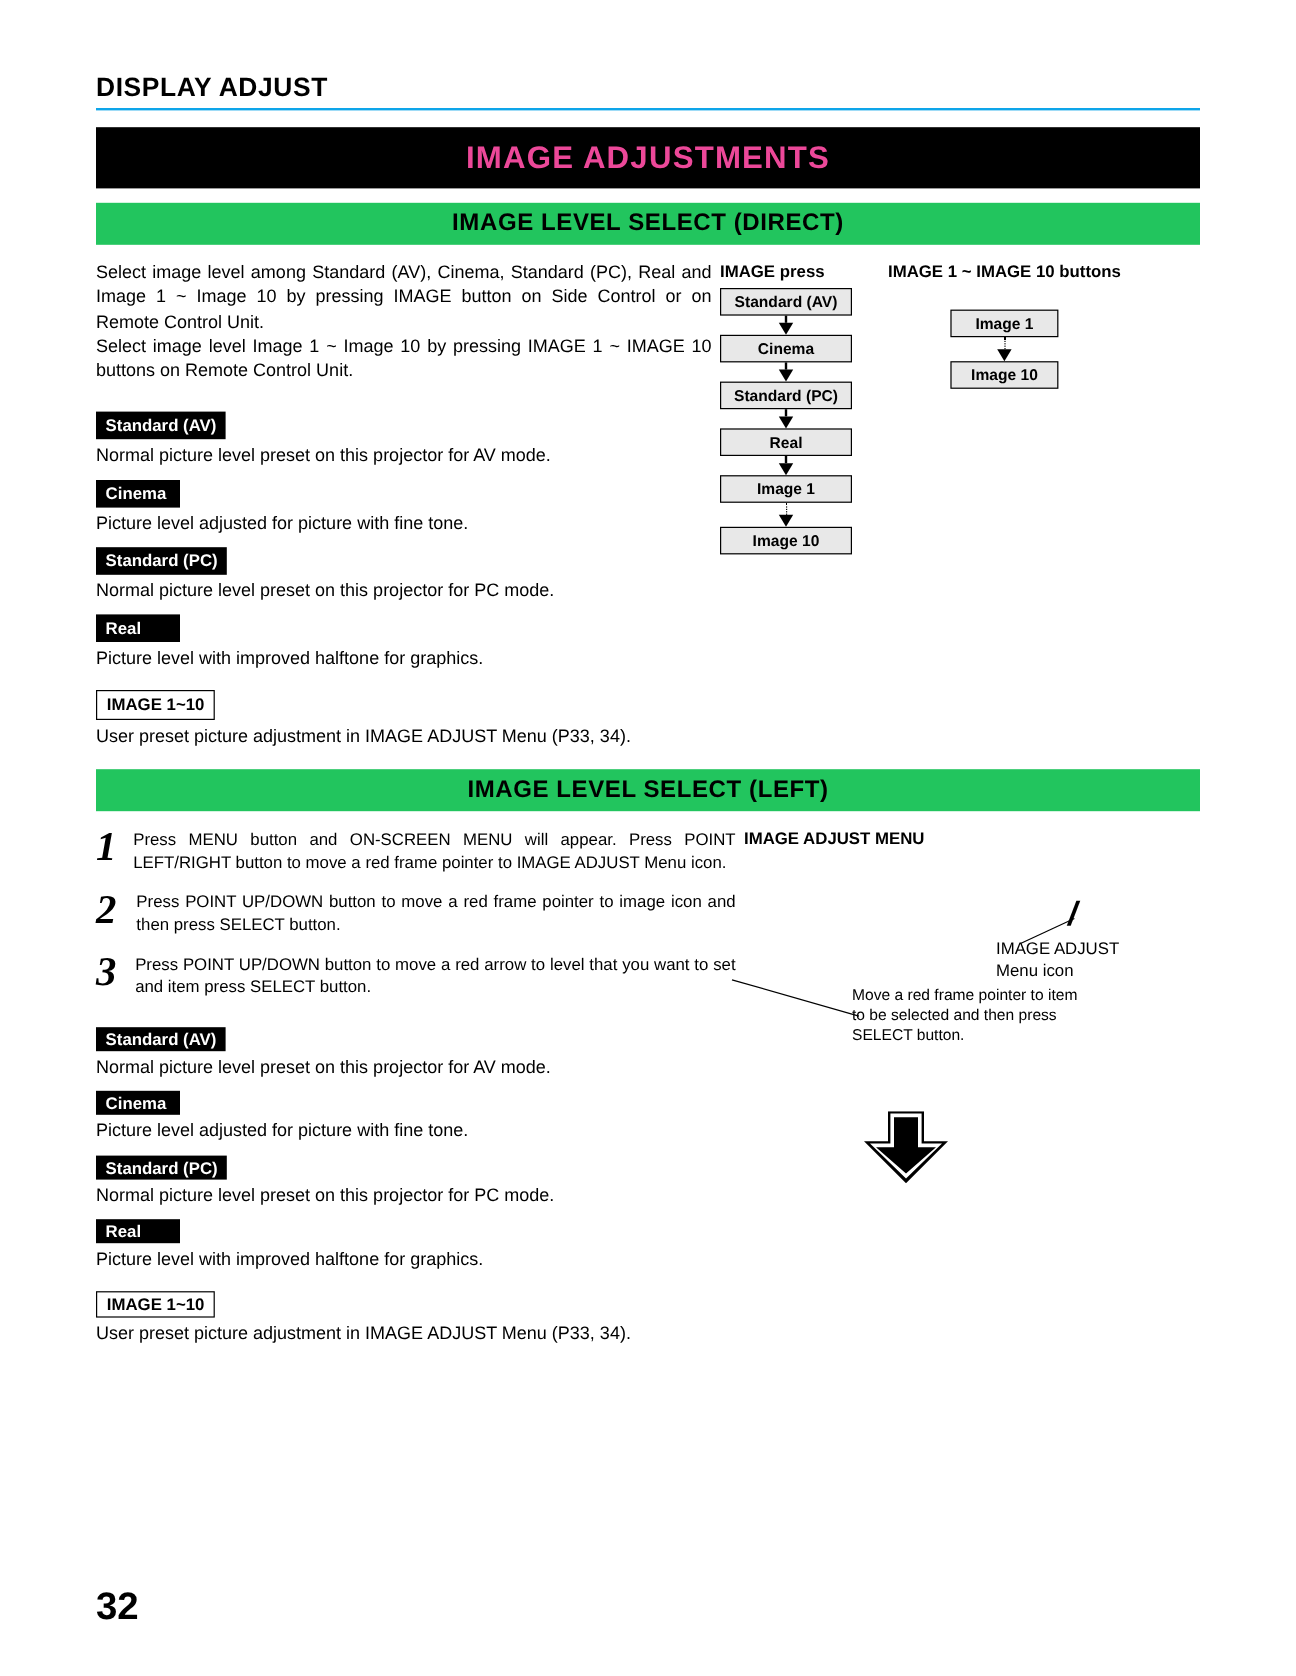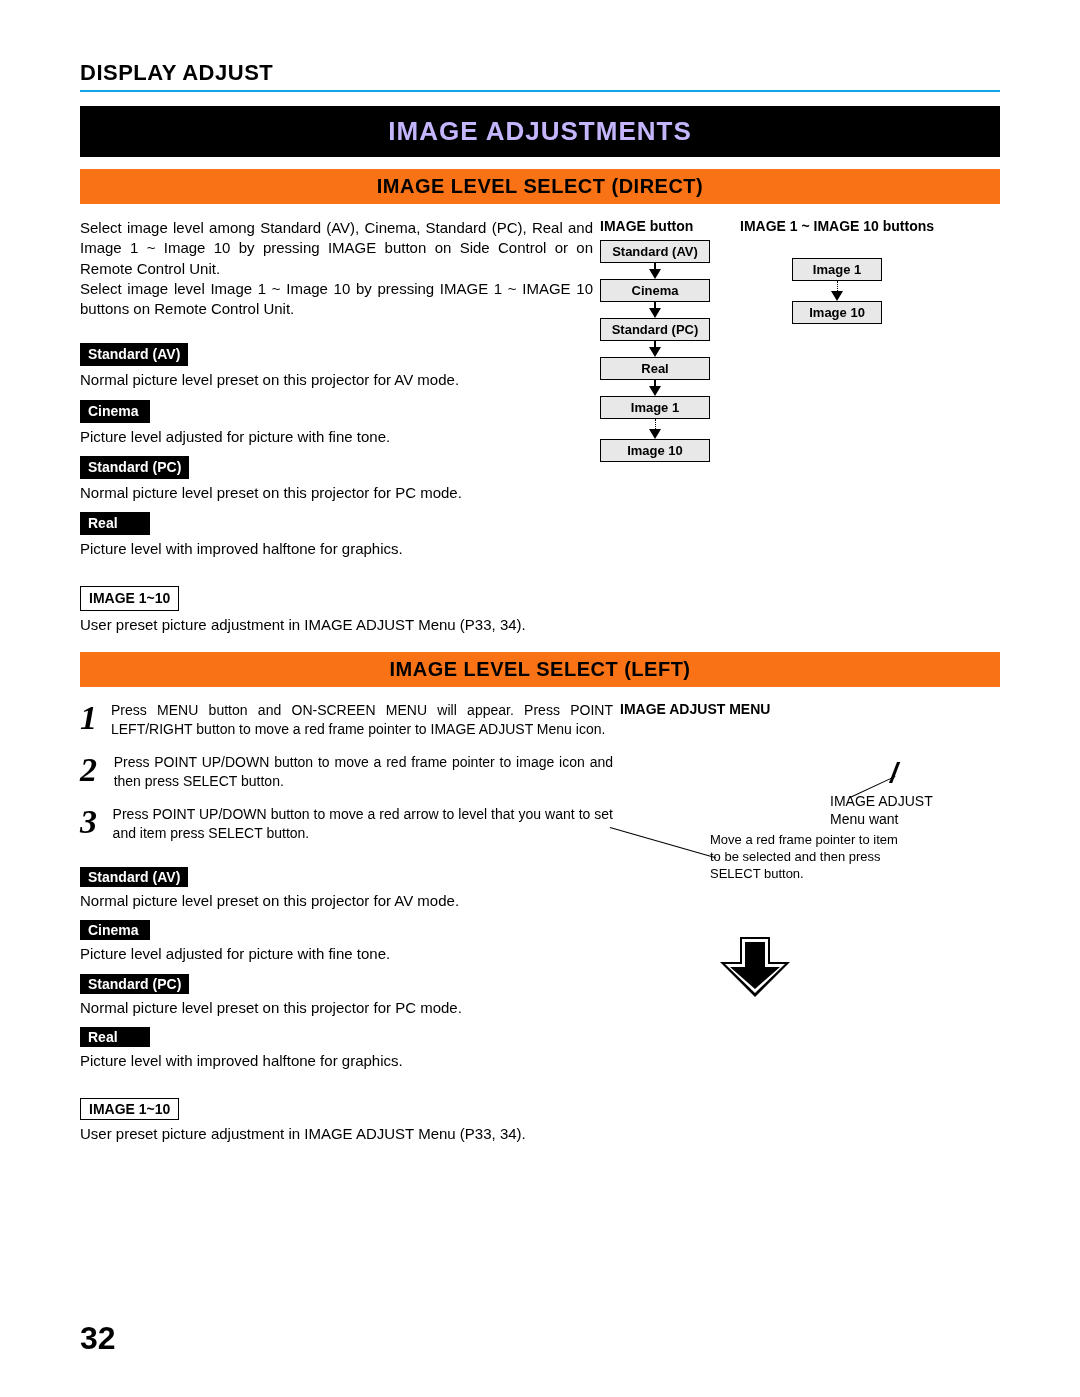--- a/index.html
+++ b/index.html
@@ -19,30 +19,30 @@
   .section-title {
     font-size: 22px;
     font-weight: bold;
     border-bottom: 2px solid #0ea5e9;
     padding-bottom: 4px;
     margin-bottom: 14px;
     letter-spacing: 0.5px;
   }
   .black-banner {
     background: #000;
-    color: #c4b5fd;
+    color: #ec4899;
     text-align: center;
     font-size: 26px;
     font-weight: bold;
     padding: 10px 0;
     margin-bottom: 12px;
     letter-spacing: 1px;
   }
   .gray-banner {
-    background: #f97316;
+    background: #22c55e;
     text-align: center;
     font-size: 20px;
     font-weight: bold;
     padding: 6px 0;
     margin-bottom: 14px;
     letter-spacing: 0.5px;
   }
   .two-col {
     display: flex;
     gap: 7px;
@@ -62,21 +62,21 @@
     margin-bottom: 4px;
     min-width: 70px;
     text-align: left;
   }
   .label-outline {
     display: inline-block;
     border: 1.5px solid #000;
     font-weight: bold;
     font-size: 14px;
     padding: 2px 8px;
-    margin-top: 27px;
+    margin-top: 16px;
     margin-bottom: 4px;
     background: #fff;
   }
   .desc-text { font-size: 15px; line-height: 1.3; }
   .diagram-col-title { font-weight: bold; font-size: 14px; margin-bottom: 6px; }
   .diagram-box {
     border: 1.5px solid #000;
     background: #e8e8e8;
     font-weight: bold;
     font-size: 13px;
@@ -167,21 +167,21 @@
       <div>
         <span class="label-outline">IMAGE 1~10</span>
         <div class="desc-text">User preset picture adjustment in IMAGE ADJUST Menu (P33, 34).</div>
       </div>
     </div>
 
     <div class="right-col">
       <div class="diagram-side">
 
         <div>
-          <div class="diagram-col-title">IMAGE button</div>
+          <div class="diagram-col-title">IMAGE press</div>
           <div class="diagram-flow">
             <div class="diagram-box">Standard (AV)</div>
             <div class="arrow-stem"></div>
               <div class="arrow-down"></div>
             <div class="diagram-box">Cinema</div>
             <div class="arrow-stem"></div>
               <div class="arrow-down"></div>
             <div class="diagram-box">Standard (PC)</div>
             <div class="arrow-stem"></div>
               <div class="arrow-down"></div>
@@ -246,21 +246,21 @@
         <div class="desc-text">User preset picture adjustment in IMAGE ADJUST Menu (P33, 34).</div>
       </div>
     </div>
 
     <div class="menu-right">
       <div class="menu-right-title">IMAGE ADJUST MENU</div>
       <div class="menu-icon-area">
         <span class="slash-icon" style="left:270px; top:10px;">/</span>
 
         <div class="callout-line" style="left:230px; top:50px; width:50px; transform:rotate(-25deg);"></div>
-        <div class="menu-icon-label" style="left:210px; top:45px; width:140px;">IMAGE ADJUST Menu want</div>
+        <div class="menu-icon-label" style="left:210px; top:45px; width:140px;">IMAGE ADJUST Menu icon</div>
 
         <div class="callout-line" style="left:-10px; top:80px; width:110px; transform:rotate(16deg);"></div>
         <div class="callout-text" style="left:90px; top:85px; width:200px;">Move a red frame pointer to item to be selected and then press SELECT button.</div>
 
         <svg class="big-arrow" width="70" height="60" viewBox="0 0 70 60">
           <polygon points="20,0 50,0 50,25 70,25 35,60 0,25 20,25" fill="#000"></polygon>
           <polygon points="22,2 48,2 48,27 65,27 35,56 5,27 22,27" fill="#fff"></polygon>
           <polygon points="25,5 45,5 45,30 60,30 35,52 10,30 25,30" fill="#000"></polygon>
         </svg>
       </div>

